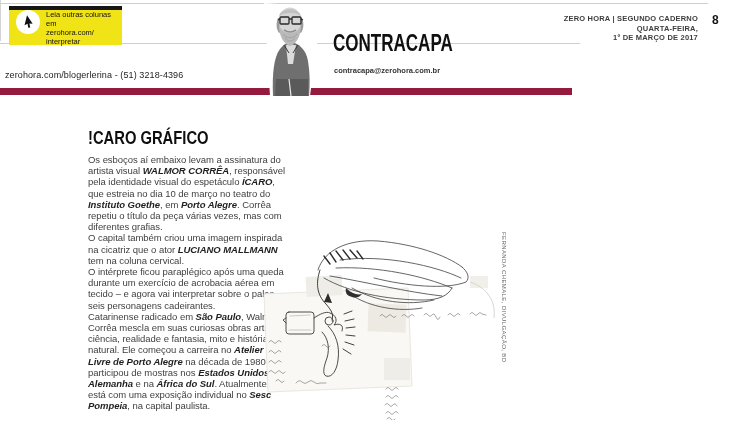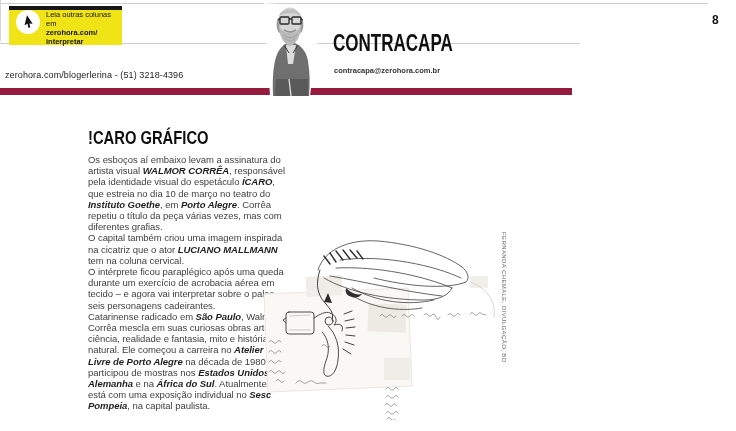--- a/index.html
+++ b/index.html
@@ -11,21 +11,21 @@
   #vert-rule{left:551px;top:3px;width:1px;height:41px;background:#d4d4d4;}
 
   
   .promo{position:absolute;left:9px;top:6px;width:113px;height:39px;display:block;text-decoration:none;color:#111;}
   .promo-topbar{height:4px;background:#161616;}
   .promo-body{height:35px;background:#f0e416;display:flex;}
   .promo-circle{width:24px;height:24px;border-radius:50%;background:#fff;margin-left:7px;
                 display:flex;align-items:center;justify-content:center;flex:0 0 auto;}
   .promo-text{margin-left:6px;font-size:7.5px;line-height:9px;color:#131313;}
   .promo-text span{display:block;font-weight:400;}
-  .promo-text strong{display:block;font-weight:700;}
+  .promo-text strong{display:block;font-weight:400;}
 
   
   #column-title{position:absolute;left:333px;top:15px;font-size:23px;font-weight:800;color:#101010;
                 letter-spacing:0;transform:scaleX(0.74);transform-origin:left top;white-space:nowrap;}
   #author-name{position:absolute;left:334px;top:48px;font-size:14px;font-weight:400;color:#2b2b2b;letter-spacing:.2px;}
   #author-email{position:absolute;left:334px;top:66px;font-size:7.5px;font-weight:700;color:#333;}
 
   
   #edition-block{position:absolute;right:38px;top:14px;text-align:right;font-size:7.5px;line-height:9.5px;
                  font-weight:700;color:#3d3d3d;letter-spacing:.2px;}
@@ -94,20 +94,25 @@
     <g stroke="#2a2a2a" stroke-width="1.3" fill="none">
       <rect x="22" y="14" width="9" height="7" rx="1"></rect>
       <rect x="34" y="14" width="9" height="7" rx="1"></rect>
       <path d="M31,16 h3 M22,16 l-2,1 M43,16 l2,1"></path>
     </g>
   </svg>
 
   <h1 id="column-title">CONTRACAPA</h1>
   <div id="author-email">contracapa@zerohora.com.br</div>
 
+  <div id="edition-block">
+    <div>ZERO HORA | SEGUNDO CADERNO</div>
+    <div>QUARTA-FEIRA,</div>
+    <div>1º DE MARÇO DE 2017</div>
+  </div>
   <div id="page-number">8</div>
 
   <a id="contact-line">zerohora.com/blogerlerina - (51) 3218-4396</a>
   <div id="red-bar" style="background: rgb(149, 27, 62);"></div>
 
   <h2 id="headline">!CARO GRÁFICO</h2>
   <div id="body-col">
     <p><span>Os esboços aí embaixo levam a assinatura do artista visual </span><span class="b">WALMOR CORRÊA</span><span>, responsável pela identidade visual do espetáculo </span><span class="b i">ÍCARO</span><span>, que estreia no dia 10 de março no teatro do </span><span class="b">Instituto Goethe</span><span>, em </span><span class="b">Porto Alegre</span><span>. Corrêa repetiu o título da peça várias vezes, mas com diferentes grafias.</span></p>
     <p><span>O capital também criou uma imagem inspirada na cicatriz que o ator </span><span class="b">LUCIANO MALLMANN</span><span> tem na coluna cervical.</span></p>
     <p><span>O intérprete ficou paraplégico após uma queda durante um exercício de acrobacia aérea em tecido – e agora vai interpretar sobre o palco seis personagens cadeirantes.</span></p>

